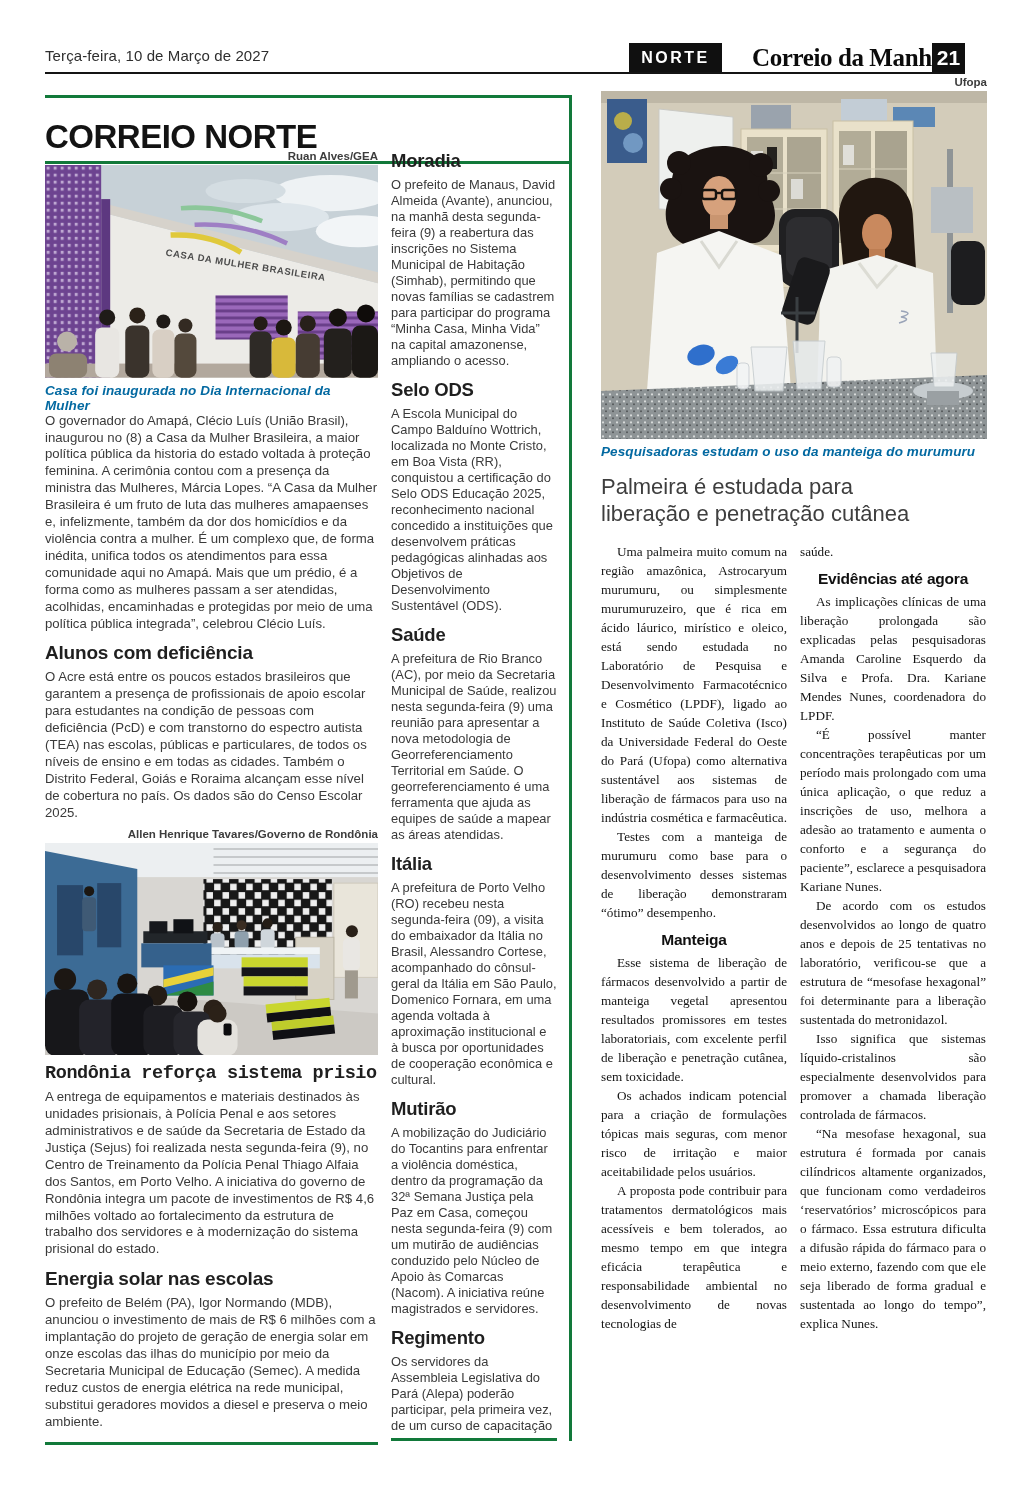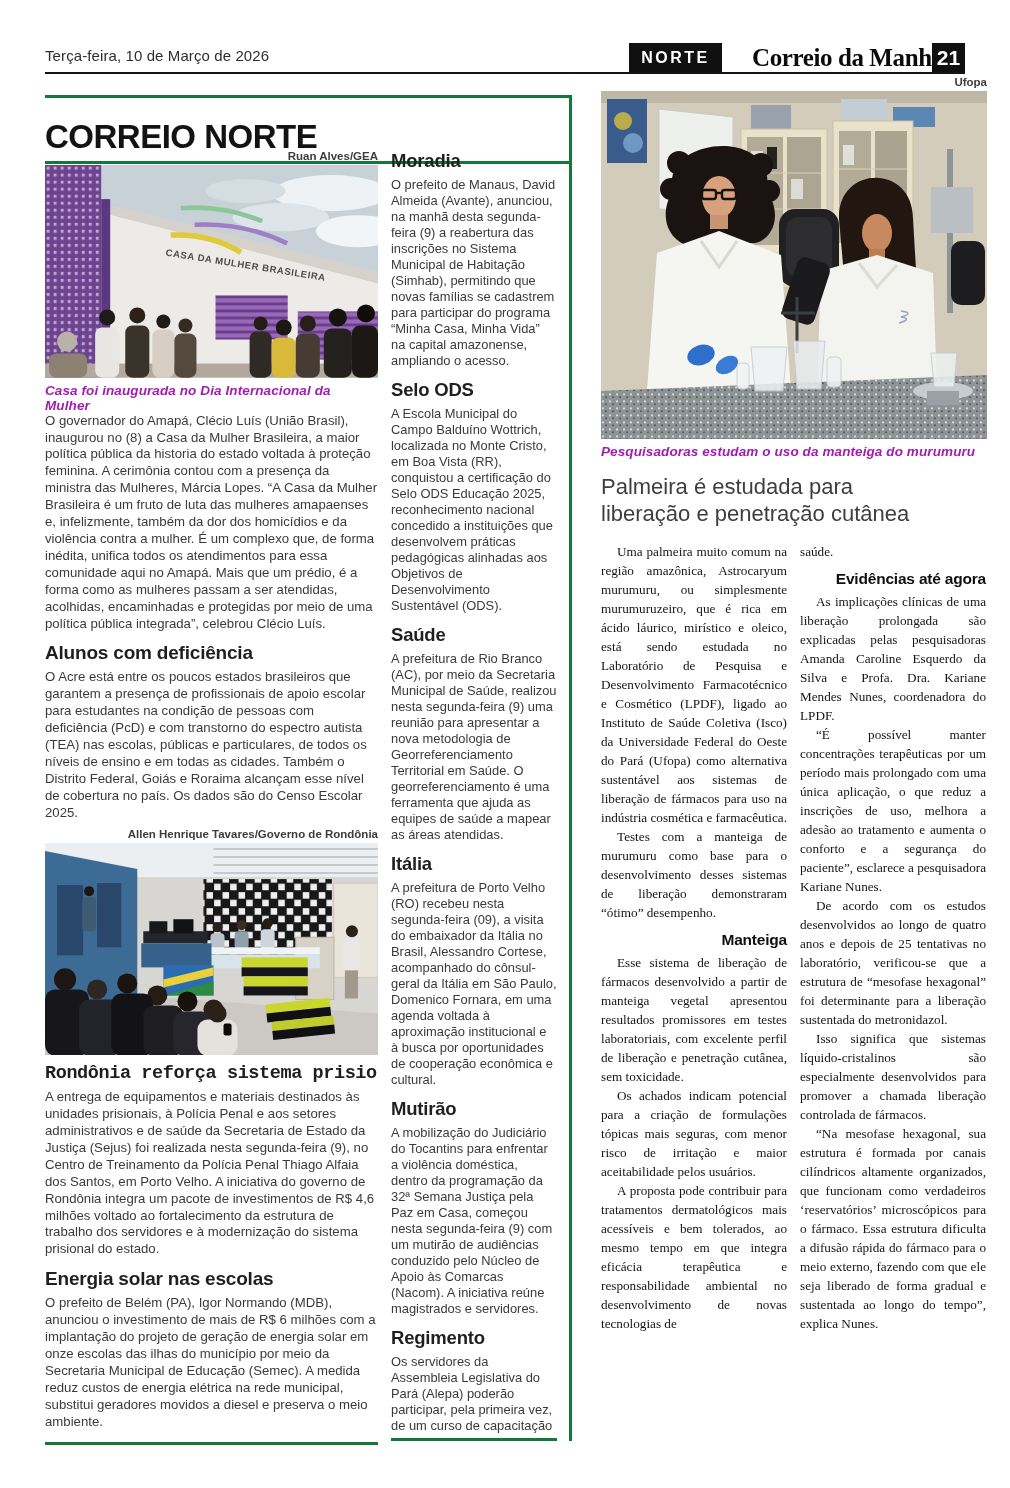--- a/index.html
+++ b/index.html
@@ -22,47 +22,47 @@
   .b-rule-left{position:absolute;left:45px;top:1442px;width:333px;height:3px;background:var(--green);}
   .b-rule-mid{position:absolute;left:391px;top:1438px;width:166px;height:3px;background:var(--green);}
 
   
   .col-left{position:absolute;left:45px;top:150px;width:333px;height:1290px;overflow:hidden;}
   .col-mid{position:absolute;left:391px;top:150px;width:166px;height:1286px;overflow:hidden;}
   .col-right{position:absolute;left:601px;top:76px;width:386px;height:1400px;overflow:hidden;}
 
   .credit{font-size:11.5px;font-weight:700;color:#3d3d3d;text-align:right;margin:0 0 3px;}
   .photo{display:block;width:100%;height:auto;}
-  .caption{font-size:13.5px;font-style:italic;font-weight:700;color:#a21caf;margin:5px 0 0;letter-spacing:.1px;}
+  .caption{font-size:13.5px;font-style:italic;font-weight:700;color:#0369a1;margin:5px 0 0;letter-spacing:.1px;}
 
   .col-left p.body{font-size:13.2px;line-height:16.9px;color:#3a3a3a;margin:0;}
   h2.a1{font-size:27px;line-height:31px;font-weight:700;color:#222;margin:12px 0 8px;max-width:292px;letter-spacing:-.3px;}
   h3.sub{font-size:19px;font-weight:700;color:#1f1f1f;margin:10px 0 5px;letter-spacing:-.2px;}
   h3.a3{font-size:18.5px;font-weight:700;color:#1f1f1f;margin:8px 0 5px;letter-spacing:-.4px;white-space:nowrap;font-family:Liberation Mono, monospace;}
   .credit2{margin-top:6px;text-align:right;}
 
   .brief{margin-bottom:10px;}
   .brief h3{font-size:18.5px;font-weight:700;color:#1f1f1f;margin:0 0 5px;letter-spacing:-.2px;}
   .brief p{font-size:12.9px;line-height:16px;color:#3a3a3a;margin:0;}
 
   
   h1.m-head{font-size:46px;line-height:52px;font-weight:700;letter-spacing:-1.3px;color:#141414;margin:12px 0 0;}
   .m-sub{font-size:22px;line-height:27px;color:#3e3e3e;font-weight:400;margin:14px 0 0;max-width:330px;}
   .m-cols{display:flex;gap:13px;margin-top:15px;}
   .m-col{width:186px;font-family:"Liberation Serif",serif;font-size:13.2px;line-height:19px;color:#141414;text-align:justify;}
   .m-col p{margin:0;text-indent:16px;}
   .m-col p.ni{text-indent:0;}
-  .m-col h4{font-family:"Liberation Sans",sans-serif;font-size:15.5px;font-weight:700;color:#101010;margin:8px 0 4px;text-align:right;letter-spacing:-.2px;}
+  .m-col h4{font-family:"Liberation Sans",sans-serif;font-size:15.5px;font-weight:700;color:#101010;margin:8px 0 4px;text-align:center;letter-spacing:-.2px;}
 </style>
 </head>
 <body>
 
 <div class="page">
 
-  <span class="date">Terça-feira, 10 de Março de 2026</span>
+  <span class="date">Terça-feira, 10 de Março de 2027</span>
   <div class="badge badge-norte">NORTE</div>
   <div class="masthead">Correio da Manhã</div>
   <div class="badge page-num">21</div>
   <div class="header-rule"></div>
 
   <div class="cn-box">
     <div class="cn-title">CORREIO NORTE</div>
   </div>
   <div class="vrule"></div>
   <div class="b-rule-left"></div>

